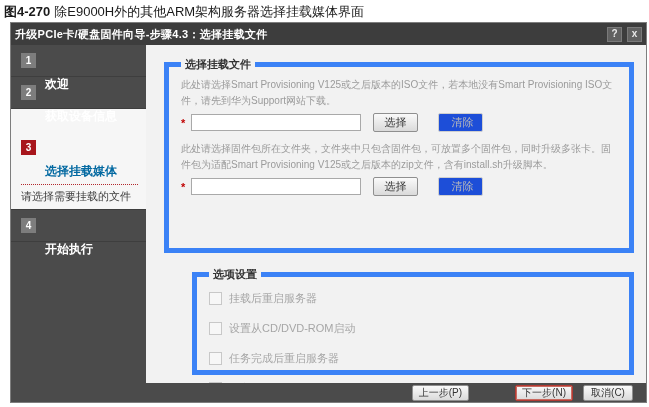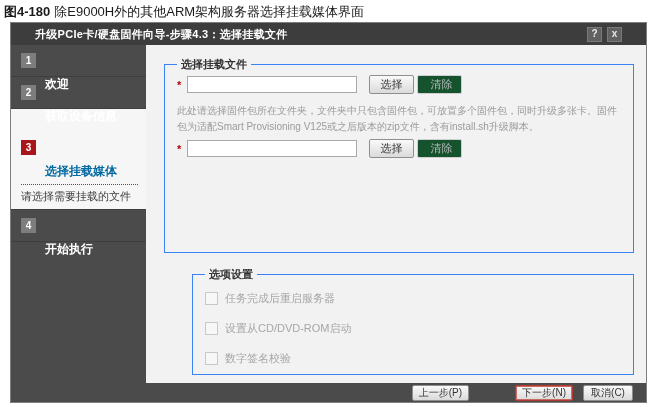--- a/index.html
+++ b/index.html
@@ -8,21 +8,21 @@
 
   
   .caption { position: absolute; top: 3px; left: 4px; font-size: 13px; color: #1a1a1a; white-space: nowrap; }
   .caption .prefix { font-weight: bold; margin-right: 4px; }
 
   
   .dialog { position: absolute; left: 10px; top: 22px; width: 637px; height: 381px;
             border: 1px solid #7e7e7e; background: #f2f2f2; display: flex; flex-direction: column; }
 
   .titlebar { flex: 0 0 22px; background: #3d3d3d; color: #ffffff; display: flex; align-items: center;
-              padding: 0 24px; }
+              padding: 0 4px; }
   .titlebar .title { flex: 1; font-size: 11px; font-weight: bold; letter-spacing: .3px; }
   .tb-btn { width: 15px; height: 15px; margin-left: 5px; background: #616161; border: 1px solid #7a7a7a;
             color: #e9e9e9; font-size: 10px; font-weight: bold; display: flex; align-items: center;
             justify-content: center; cursor: pointer; line-height: 1; }
 
   .dlg-body { flex: 1 1 auto; display: flex; min-height: 0; }
 
   
   .sidebar { flex: 0 0 135px; background: #4b4b4b; }
   .step { height: 32px; display: flex; align-items: center; gap: 9px; padding: 0 10px;
@@ -32,53 +32,53 @@
   .step-label { color: #ffffff; font-size: 12px; font-weight: bold; white-space: nowrap; margin-top: 48px; }
   .step-active-block { background: #f6f6f6; border-bottom: 1px solid #3e3e3e; padding: 6px 8px 5px 10px; }
   .step-active-row { display: flex; align-items: center; gap: 9px; }
   .step-active-row .step-num { background: #a8161c; }
   .step-active-row .step-label { color: #0369a1; }
   .dotted-sep { border-bottom: 1px dotted #b2282c; margin: 4px 0; }
   .step-sub { color: #3d3d3d; font-size: 11px; white-space: nowrap; }
 
   
   .content { flex: 1 1 auto; position: relative; background: #f2f2f2; overflow: hidden; }
-  fieldset.group { position: absolute; left: 18px; right: 12px; border: 1px solid #3b82f6; padding: 0 10px 6px; }
+  fieldset.group { position: absolute; left: 18px; right: 12px; border: 5px solid #3b82f6; padding: 0 10px 6px; }
   fieldset.group legend { font-size: 11px; font-weight: bold; color: #333; padding: 0 4px; margin-left: 2px; }
   #mount-group { top: 12px; height: 196px; }
   #options-group { top: 222px; height: 108px; margin-left: 28px; }
 
   .hint { font-size: 10px; color: #9b9b9b; line-height: 1.55; margin: 5px 0 5px 2px; }
   .field-row { display: flex; align-items: center; margin: 3px 0 9px 2px; }
   .req { color: #c00000; font-size: 11px; font-weight: bold; width: 10px; flex: 0 0 auto; }
   .field-label { font-size: 11px; font-weight: bold; color: #333; width: 118px; flex: 0 0 auto; }
   .field-input { width: 170px; height: 17px; border: 1px solid #a9a9a9; background: #fff;
                  font-size: 11px; padding: 0 3px; margin-right: 12px; flex: 0 0 auto; }
   .btn { height: 19px; min-width: 45px; padding: 0 8px; font-size: 11px; color: #333;
          background: linear-gradient(#fafafa, #dadada); border: 1px solid #8f8f8f; border-radius: 2px;
          cursor: pointer; font-family: inherit; }
-  .btn.is-disabled { background: #14532d; border-color: #cfcfcf; color: #b9b9b9; cursor: default; padding-left: 12px; }
-  .field-row .btn { margin-right: 3px; }
+  .btn.is-disabled { background: #1d4ed8; border-color: #cfcfcf; color: #b9b9b9; cursor: default; padding-left: 12px; }
+  .field-row .btn { margin-right: 20px; }
 
   .checkbox-row { display: flex; align-items: center; gap: 7px; margin: 9px 0 15px 2px; }
   .cb { width: 13px; height: 13px; border: 1px solid #c8c8c8; background: #f7f7f7; flex: 0 0 auto; }
   .cb-label { font-size: 11px; color: #a6a6a6; white-space: nowrap; }
 
   
   .footer { flex: 0 0 19px; background: #4b4b4b; display: flex; align-items: center;
             justify-content: flex-end; padding: 0 13px; gap: 10px; }
   .footer .btn { height: 16px; min-width: 50px; font-size: 10px; padding: 0 6px; }
   .btn-prev { margin-right: 36px; }
   .btn-next { border: 1px solid #b23a33; box-shadow: 0 0 0 1px #c96a60 inset; }
 </style>
 </head>
 <body>
 
 <div class="caption">
-  <span class="prefix">图4-180</span><span>除E9000H外的其他ARM架构服务器选择挂载媒体界面</span>
+  <span class="prefix">图4-270</span><span>除E9000H外的其他ARM架构服务器选择挂载媒体界面</span>
 </div>
 
 <div class="dialog">
 
   <div class="titlebar">
     <div class="title">升级PCIe卡/硬盘固件向导-步骤4.3：选择挂载文件</div>
     <div class="tb-btn">?</div>
     <div class="tb-btn">x</div>
   </div>
 
@@ -105,20 +105,21 @@
         <span class="step-num">4</span>
         <span class="step-label">开始执行</span>
       </div>
     </div>
 
     <div class="content">
 
       <fieldset class="group" id="mount-group">
         <legend>选择挂载文件</legend>
 
+        <div class="hint">此处请选择Smart Provisioning V125或之后版本的ISO文件，若本地没有Smart Provisioning ISO文件，请先到华为Support网站下载。</div>
 
         <div class="field-row">
           <span class="req">*</span>
           <input class="field-input" type="text" value="" style="">
           <button class="btn">选择</button>
           <button class="btn is-disabled">清除</button>
         </div>
 
         <div class="hint">此处请选择固件包所在文件夹，文件夹中只包含固件包，可放置多个固件包，同时升级多张卡。固件包为适配Smart Provisioning V125或之后版本的zip文件，含有install.sh升级脚本。</div>
 
@@ -128,25 +129,29 @@
           <button class="btn">选择</button>
           <button class="btn is-disabled">清除</button>
         </div>
       </fieldset>
 
       <fieldset class="group" id="options-group">
         <legend>选项设置</legend>
 
         <div class="checkbox-row">
           <span class="cb"></span>
-          <span class="cb-label">任务完成后重启服务器</span>
+          <span class="cb-label">挂载后重启服务器</span>
         </div>
         <div class="checkbox-row">
           <span class="cb"></span>
           <span class="cb-label">设置从CD/DVD-ROM启动</span>
+        </div>
+        <div class="checkbox-row">
+          <span class="cb"></span>
+          <span class="cb-label">任务完成后重启服务器</span>
         </div>
         <div class="checkbox-row">
           <span class="cb"></span>
           <span class="cb-label">数字签名校验</span>
         </div>
       </fieldset>
 
     </div>
   </div>
 

